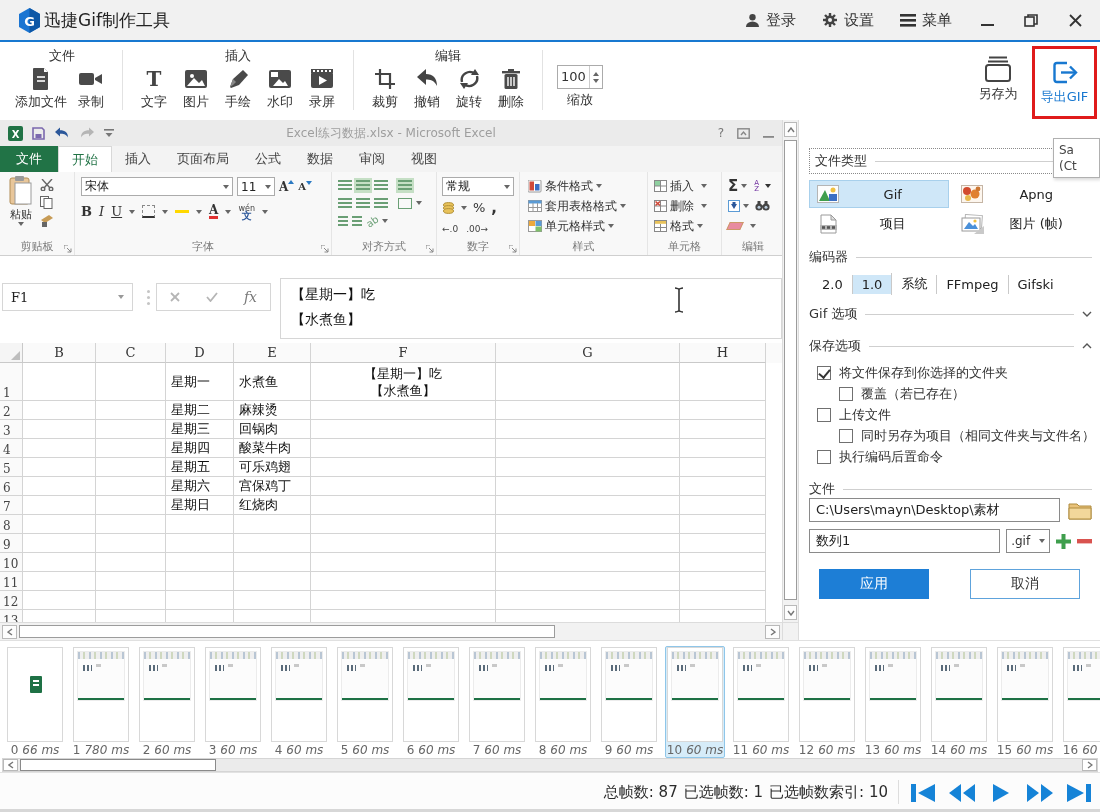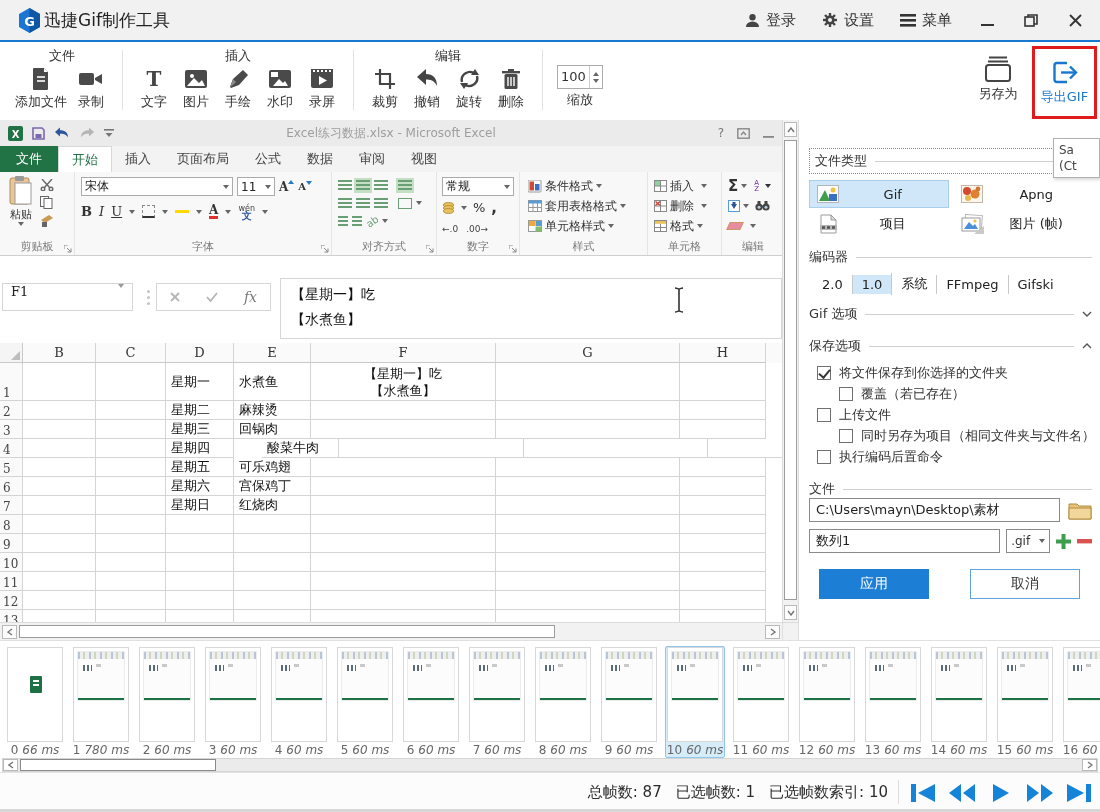--- a/index.html
+++ b/index.html
@@ -61,21 +61,21 @@
 .al.on,.wrapic.on{background-color:#c5dfc5;outline:2px solid #c5dfc5}
 .aic{font-weight:bold;font-family:"DejaVu Serif",serif;font-size:12px;border-bottom:3px solid #e03131;line-height:11px}
 .fic{width:14px;height:9px;background:#9a9a9a;clip-path:polygon(20% 0,80% 20%,100% 80%,0 60%);margin-bottom:2px}
 .eraser{width:14px;height:8px;background:#e88ca0;transform:skewX(-25deg);border:1px solid #c96}
 .wen{display:flex;flex-direction:column;align-items:center;line-height:7px;font-size:8px;color:#444}
 .wen b{font-size:10px;color:#2b579a}
 .decs{font-size:9px;color:#444;letter-spacing:0}
 
 
 .xfbar{position:absolute;left:0;top:136px;width:782px;height:87px;background:#fff}
-.nbox{position:absolute;left:2px;top:27px;width:131px;height:28px;border:1px solid #d6d6d6;background:#fff;display:flex;padding:0 8px;font-family:"DejaVu Serif",serif;font-size:13px;color:#222}
+.nbox{position:absolute;left:2px;top:27px;width:131px;height:28px;border:1px solid #d6d6d6;background:#fff;display:flex;align-items:center;padding:0 8px;font-family:"DejaVu Serif",serif;font-size:13px;color:#222}
 .nbox .da{margin-left:auto;border-top-color:#999}
 .vdots{position:absolute;left:147px;top:34px;width:3px;height:3px;background:#c5c5c5;border-radius:50%;box-shadow:0 6px 0 #c5c5c5,0 12px 0 #c5c5c5}
 .fbtns{position:absolute;left:156px;top:27px;width:115px;height:28px;border:1px solid #d6d6d6;background:#fff;display:flex;align-items:center;justify-content:space-around;color:#adadad}
 .fx{font-family:"DejaVu Serif",serif;font-style:italic;font-size:14px;color:#7a7a7a}
 .fcontent{position:absolute;left:280px;top:22px;width:502px;height:61px;border:1px solid #d6d6d6;background:#fff;padding:3px 10px;font-family:"DejaVu Serif",serif;font-size:14px;line-height:25px;color:#111}
 .ibeam{position:absolute;left:672px;top:30px}
 
 
 .sheet{position:absolute;left:0;top:223px;width:782px;height:279px;overflow:hidden;background:#fff;font-family:"DejaVu Serif",serif}
 .shead{display:flex;height:20px;background:#fafafa}
@@ -140,21 +140,21 @@
 .miniribbon{height:7px;background:repeating-linear-gradient(90deg,#b9c6d4 0 2px,#efefef 2px 5px,#cfd8bf 5px 7px,#efefef 7px 11px)}
 .minimarks{position:absolute;left:5px;top:13px;width:9px;height:6px;background:repeating-linear-gradient(90deg,#5a6b7a 0 2px,transparent 2px 4px)}
 .minimarks2{position:absolute;left:18px;top:12px;width:5px;height:3px;background:#c9c9c9}
 .minigreen{position:absolute;left:0;right:0;bottom:0;height:2px;background:#1e7145}
 .tlscroll{position:absolute;left:2px;top:117px;width:1096px;height:14px;background:#ebebeb;border:1px solid #d5d5d5}
 .tlthumb{position:absolute;left:17px;top:0;width:196px;height:12px;background:#fff;border:1px solid #8a8a8a}
 .tlarrow{position:absolute;top:0;width:15px;height:12px;background:#fff;border:1px solid #b9b9b9;display:flex;align-items:center;justify-content:center}
 
 
 #statusbar{position:absolute;left:0;top:772px;width:1100px;height:40px;background:#fcfcfc;border-top:1px solid #e2e2e2;border-bottom:3px solid #d7d7d7}
-.stats{position:absolute;right:212px;top:10px;display:flex;gap:14px;font-size:15px;color:#2b2b2b;white-space:nowrap}
+.stats{position:absolute;right:212px;top:10px;display:flex;gap:6px;font-size:15px;color:#2b2b2b;white-space:nowrap}
 .sdiv{position:absolute;left:898px;top:7px;width:1px;height:24px;background:#ddd}
 .pbtns{position:absolute;left:908px;top:8px;width:186px;display:flex;justify-content:space-between;align-items:center}
 .pb{width:30px;height:24px;display:flex;align-items:center;justify-content:center}
 svg{display:block}
 </style>
 </head>
 <body>
 
 <div id="app">
 
@@ -804,21 +804,21 @@
             <div class="cell" style="width: 77px;">回锅肉</div>
             <div class="cell" style="width: 185px;"></div>
             <div class="cell" style="width: 184px;"></div>
             <div class="cell" style="width: 86px;"></div>
           </div>
           <div class="srow">
             <div class="rh">4</div>
             <div class="cell" style="width: 73px;"></div>
             <div class="cell" style="width: 70px;"></div>
             <div class="cell" style="width: 68px;">星期四</div>
-            <div class="cell" style="width: 77px; margin-left: 28px;">酸菜牛肉</div>
+            <div class="cell" style="width: 77px;">酸菜牛肉</div>
             <div class="cell" style="width: 185px;"></div>
             <div class="cell" style="width: 184px;"></div>
             <div class="cell" style="width: 86px;"></div>
           </div>
           <div class="srow">
             <div class="rh">5</div>
             <div class="cell" style="width: 73px;"></div>
             <div class="cell" style="width: 70px;"></div>
             <div class="cell" style="width: 68px;">星期五</div>
             <div class="cell" style="width: 77px;">可乐鸡翅</div>

